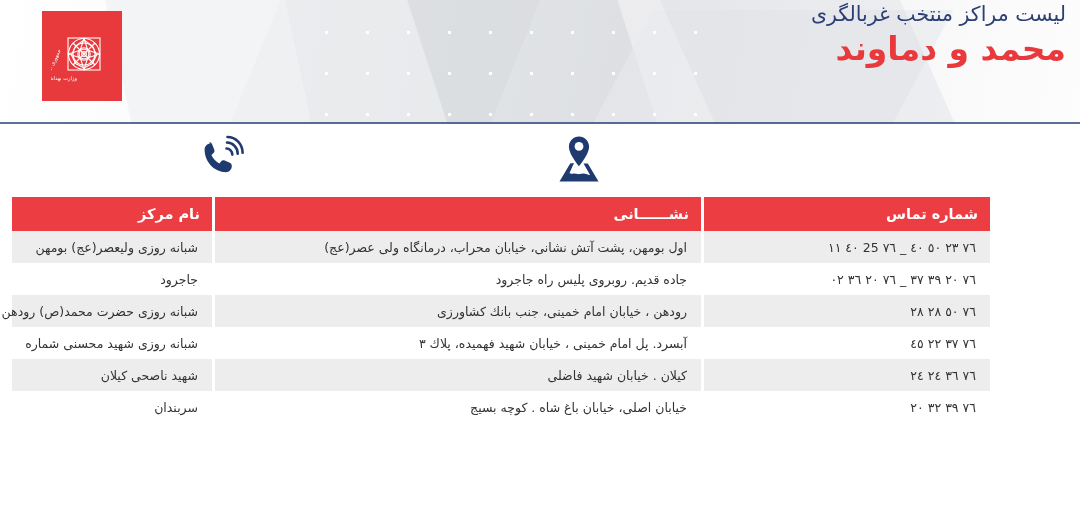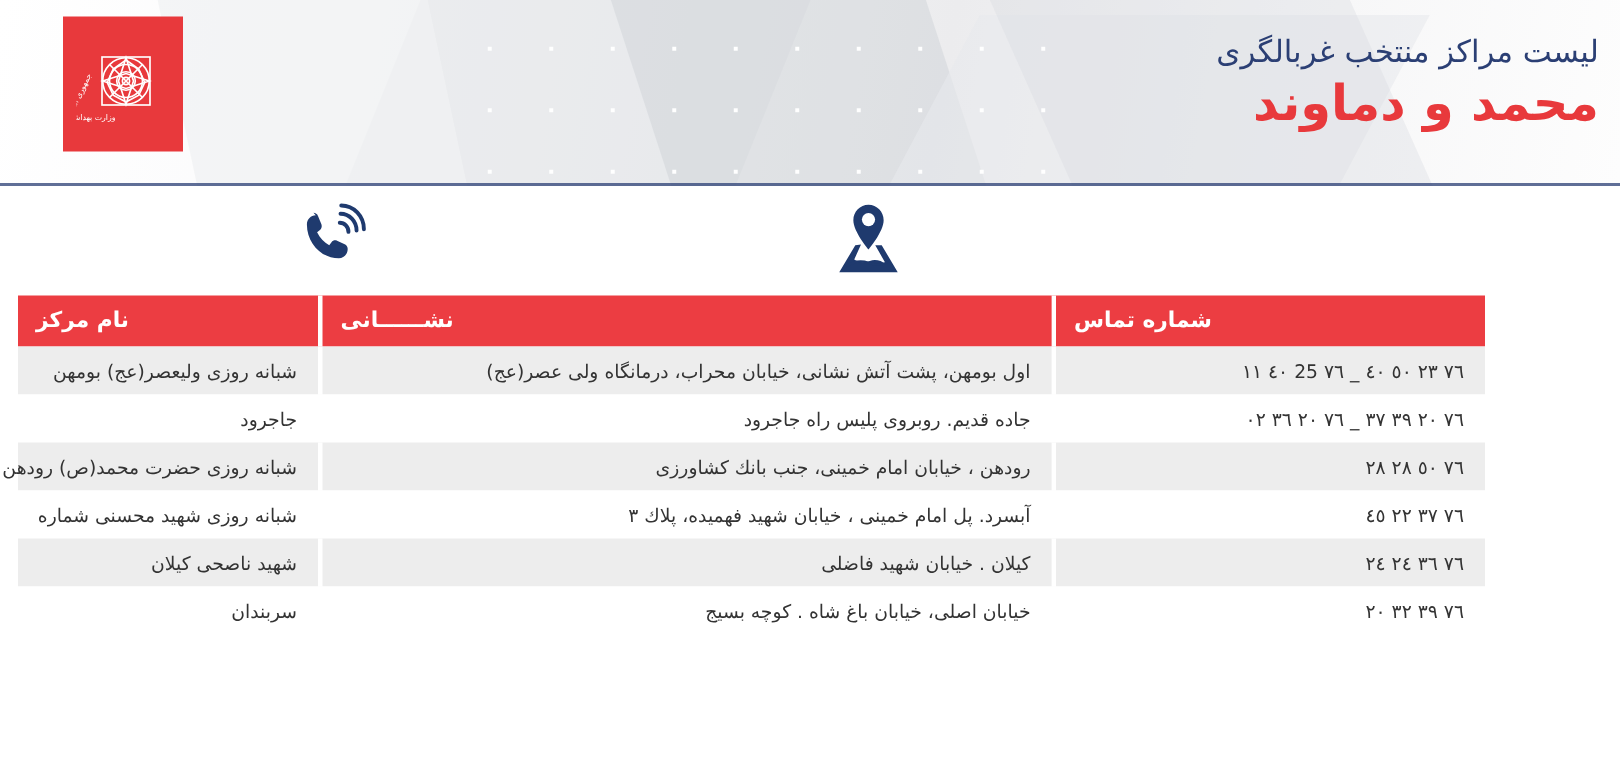--- a/index.html
+++ b/index.html
@@ -83,21 +83,21 @@
     display: flex;
     align-items: center;
     justify-content: center;
   }
   .logo svg { display: block; }
 
   
   .titles {
     position: absolute;
     right: 14px;
-    top: 24px;
+    top: 4px;
     text-align: right;
     line-height: 1;
   }
   .title-sub {
     color: #2b3f74;
     font-size: 20.5px;
     letter-spacing: -0.3px;
     margin-bottom: 7px;
     white-space: nowrap;
   }
@@ -144,21 +144,21 @@
     width: 900px;
     table-layout: fixed;
   }
   table.centers th {
     background: #ec3d42;
     color: #ffffff;
     font-size: 14.5px;
     font-weight: bold;
     height: 34px;
     padding: 0 12px;
-    text-align: left;
+    text-align: right;
     border-left: 3px solid #ffffff;
   }
   table.centers th:last-child { border-left: none; }
   table.centers td {
     font-size: 12.5px;
     color: #333333;
     height: 32px;
     padding: 0 14px;
     text-align: right;
     border-left: 3px solid #ffffff;

